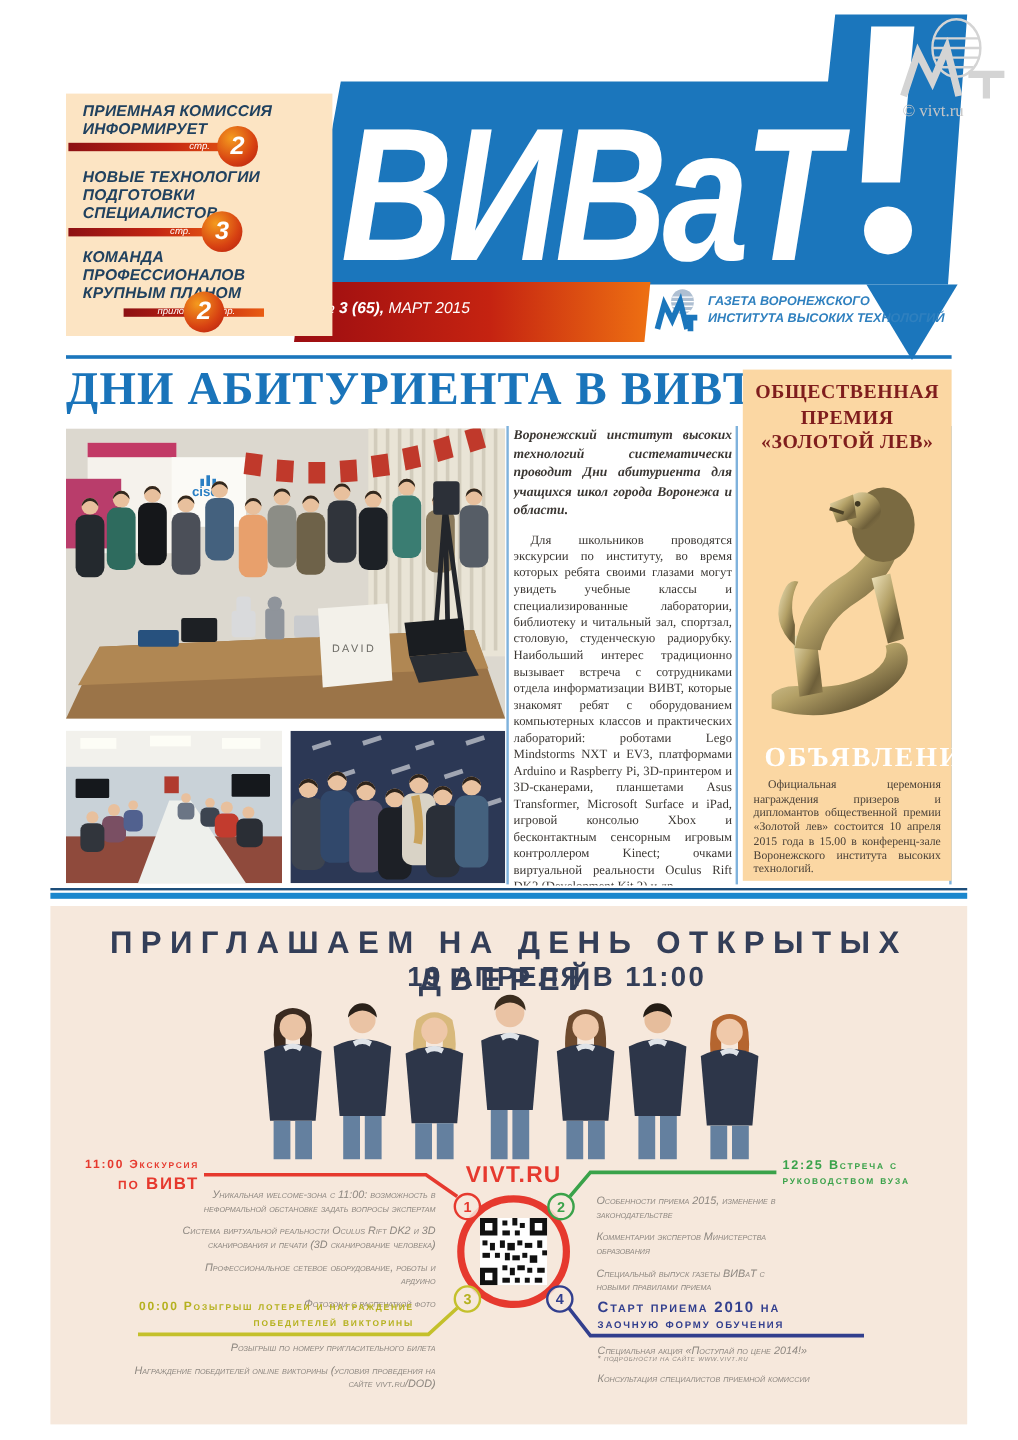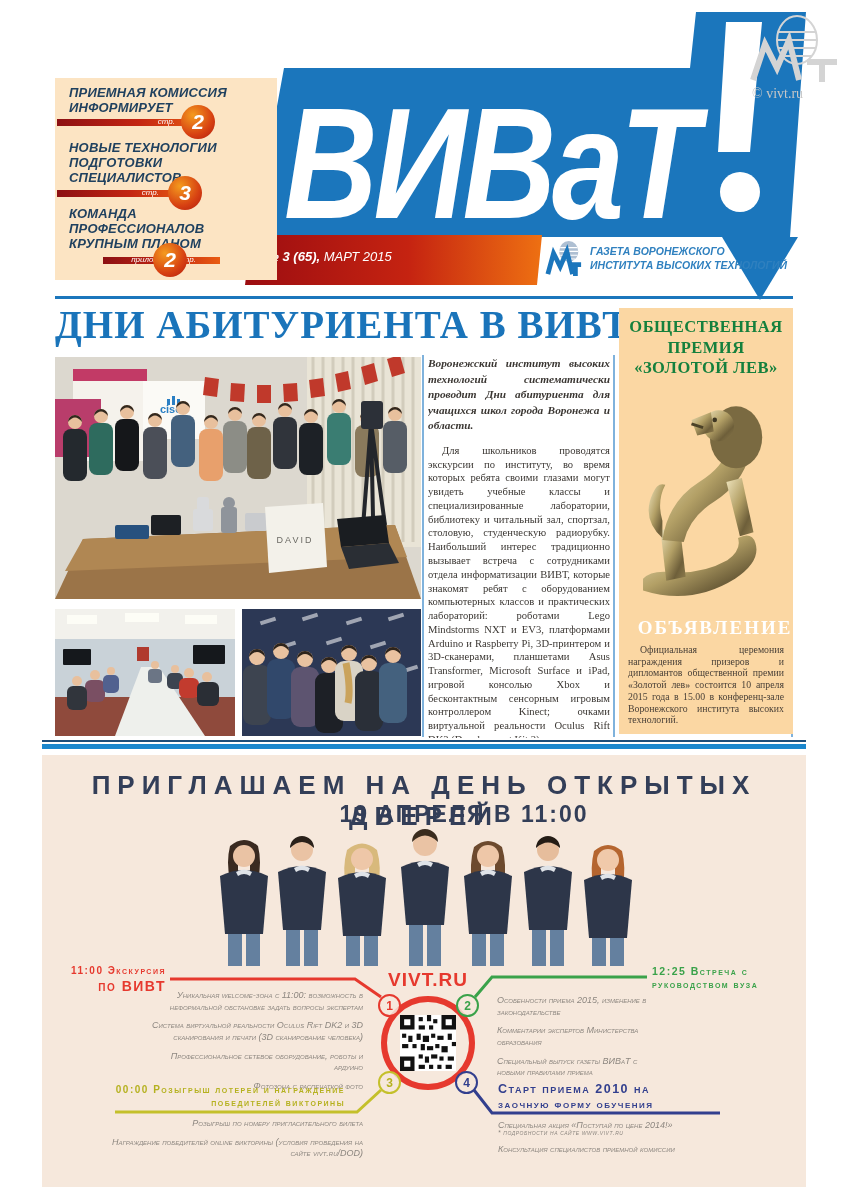--- a/index.html
+++ b/index.html
@@ -31,22 +31,22 @@
   .toprule{left:55px;top:296px;width:738px;height:3px;background:#1b76bc;}
   .headline{left:55px;top:302px;width:600px;font-family:"Liberation Serif",serif;font-weight:bold;
     font-size:39px;color:#1a74ba;letter-spacing:1px;white-space:nowrap;}
   .vrule{width:2px;background:#7fb2dc;top:355px;height:382px;}
   .textcol{left:428px;top:356px;width:182px;height:382px;overflow:hidden;font-family:"Liberation Serif",serif;color:#3b3733;}
   .lead{font-weight:bold;font-style:italic;font-size:11.3px;line-height:1.38;text-align:justify;margin:0 0 10px 0;}
   .textcol p.body{font-size:10.6px;line-height:1.3;text-align:justify;text-indent:14px;margin:0 0 4px 0;}
 
   .sidebar{left:619px;top:308px;width:174px;height:426px;background:#fbd7a3;text-align:center;}
   .award-title{margin-top:9px;font-family:"Liberation Serif",serif;font-weight:bold;font-size:16.5px;
-    line-height:1.25;color:#15803d;letter-spacing:.5px;}
-  .ann-title{margin-top:10px;font-family:"Liberation Serif",serif;font-weight:bold;font-size:19px;
+    line-height:1.25;color:#7f1d1d;letter-spacing:.5px;}
+  .ann-title{margin-top:10px;font-family:"Liberation Serif",serif;font-weight:bold;font-size:23px;
     color:#fff;letter-spacing:2px;padding-left:18px;}
   .ann-text{margin:5px 9px 0 9px;font-family:"Liberation Serif",serif;font-size:9.8px;line-height:1.2;
     text-align:justify;text-indent:12px;color:#4a4138;}
 
   .rule2a{left:42px;top:740px;width:764px;height:2px;background:#1d4e7a;}
   .rule2b{left:42px;top:744px;width:764px;height:5px;background:#1b87cd;}
 
   
   .invite{left:42px;top:755px;width:764px;height:432px;background:#f6e8dc;}
   .inv-title{left:42px;top:770px;width:764px;text-align:center;color:#333e58;font-weight:bold;

